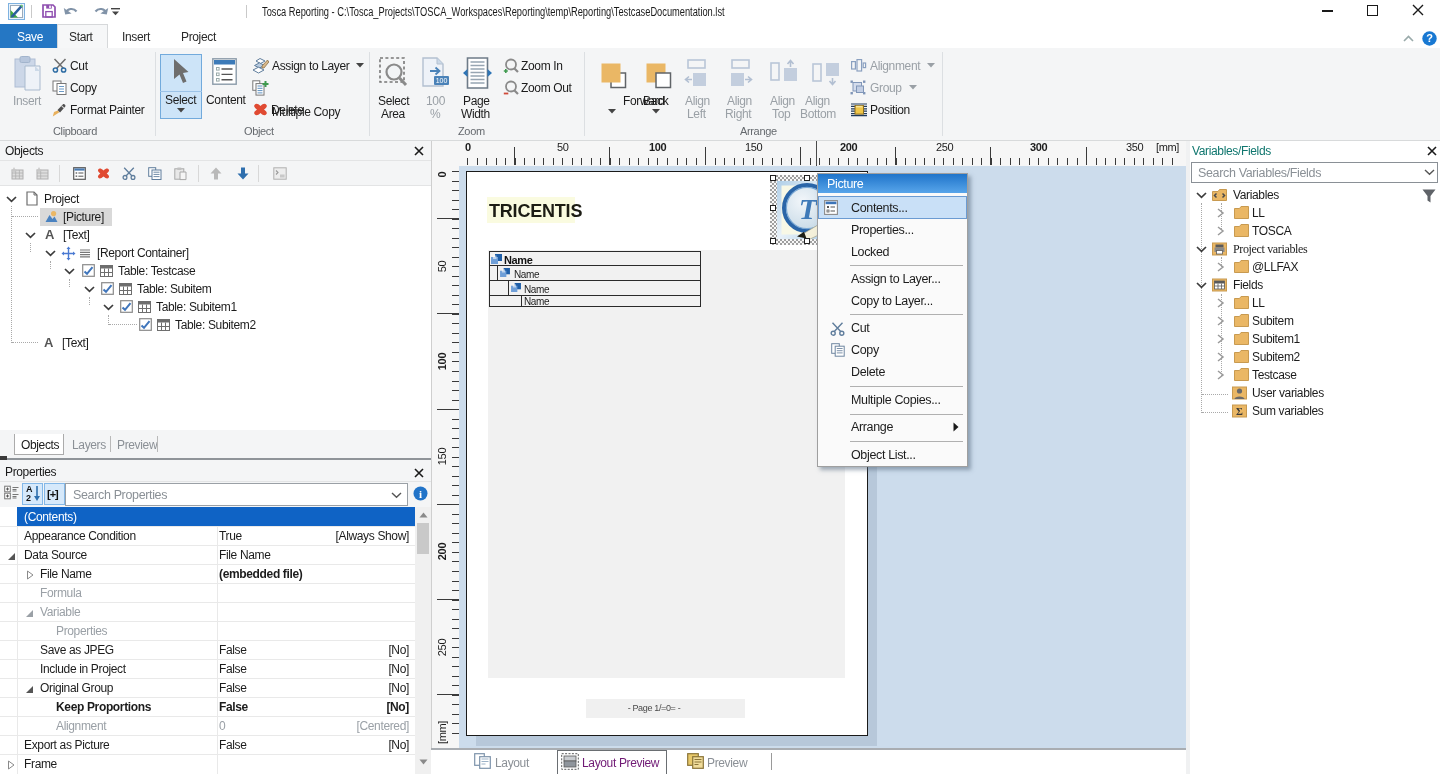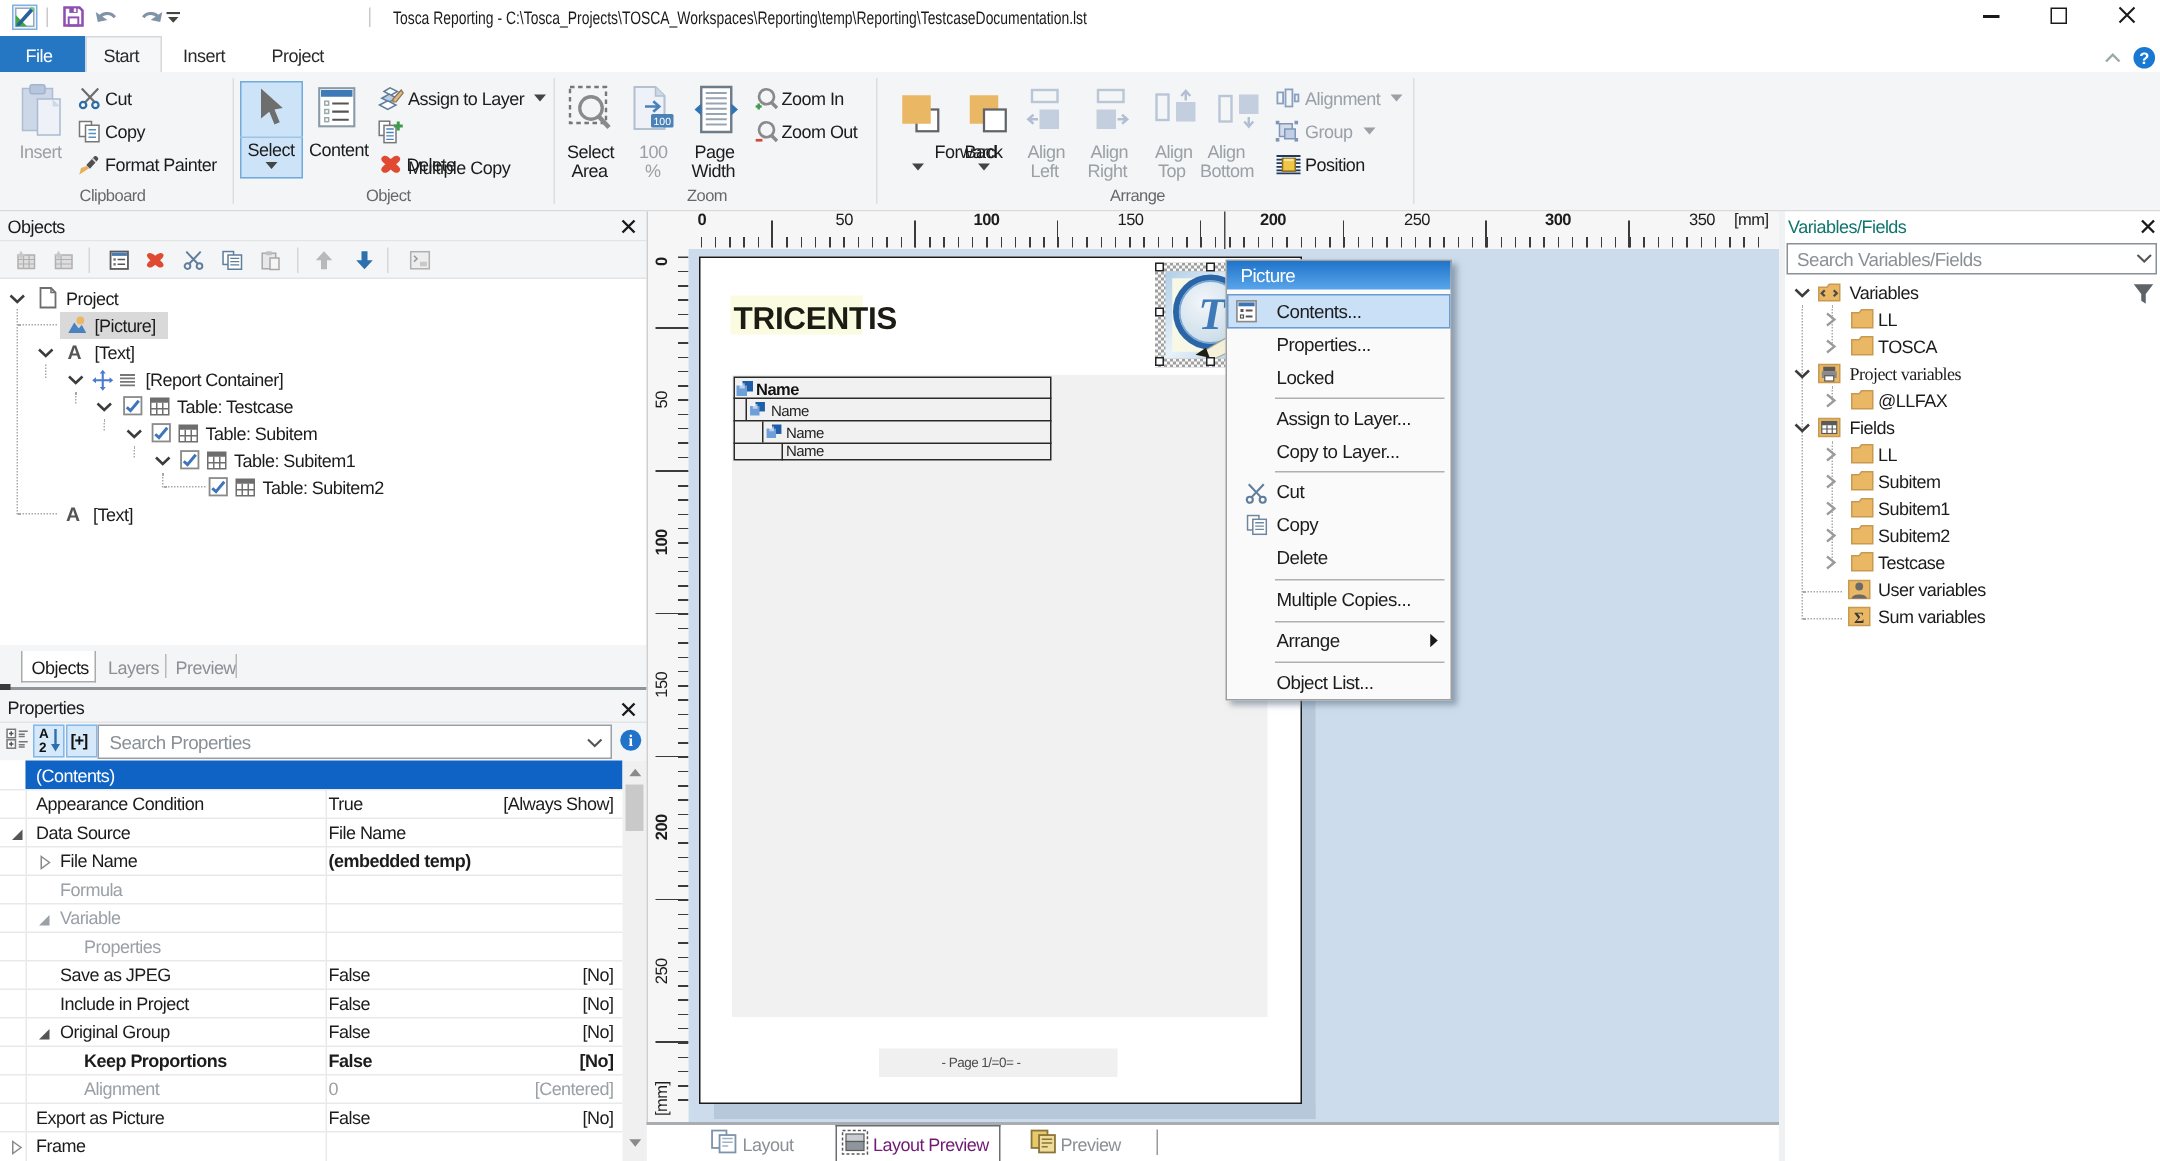--- a/index.html
+++ b/index.html
@@ -51,21 +51,21 @@
 <div class="t" style="left:262px;top:6px;font-size:12px;color:#1a1a1a;letter-spacing:0;transform:scaleX(0.773);transform-origin:0 50%;">Tosca Reporting - C:\Tosca_Projects\TOSCA_Workspaces\Reporting\temp\Reporting\TestcaseDocumentation.lst</div>
 
 <div class="a" style="left:1322px;top:10px;width:11px;height:2px;background:#1a1a1a;"></div>
 <div class="a" style="left:1367px;top:5px;width:9px;height:9px;border:1.5px solid #1a1a1a;"></div>
 <svg style="left:1412px;top:4px" width="12" height="12" viewBox="0 0 12 12">
  <path d="M1 1 L11 11 M11 1 L1 11" stroke="#1a1a1a" stroke-width="1.4"></path>
 </svg>
 
 <div class="a" style="left:0;top:24px;width:1440px;height:24px;background:#fff;"></div>
 <div class="a" style="left:0;top:24px;width:57px;height:24px;background:#2577c4;"></div>
-<div class="t" style="left:17px;top:31px;color:#fff;">File</div>
+<div class="t" style="left:17px;top:31px;color:#fff;">Save</div>
 <div class="a" style="left:57px;top:24px;width:51px;height:24px;background:#f6f7f8;border:1px solid #d6d8da;border-bottom:none;box-sizing:border-box;"></div>
 <div class="t" style="left:69px;top:31px;color:#2a2a2a;">Start</div>
 <div class="t" style="left:122px;top:31px;color:#2a2a2a;">Insert</div>
 <div class="t" style="left:181px;top:31px;color:#2a2a2a;">Project</div>
 
 <svg style="left:1403px;top:35px" width="11" height="7" viewBox="0 0 11 7">
  <path d="M1 6 L5.5 1.5 L10 6" fill="none" stroke="#9aa" stroke-width="1.6"></path>
 </svg>
 <svg style="left:1422px;top:31px" width="15" height="15" viewBox="0 0 15 15">
  <circle cx="7.5" cy="7.5" r="7.2" fill="#1878d2"></circle>
@@ -494,21 +494,21 @@
 <svg style="left:7px;top:552px" width="9" height="9" viewBox="0 0 9 9">
           <path d="M8 1 V8 H1 Z" fill="#555"></path>
         </svg>
 <div class="t" style="left:24px;top:549px;">Data Source</div>
 <div class="t" style="left:219px;top:549px;">File Name</div>
 
 <svg style="left:26px;top:570px" width="8" height="10" viewBox="0 0 8 10">
           <path d="M1.5 1 L7 5 L1.5 9 Z" fill="#fff" stroke="#8a8a8a"></path>
         </svg>
 <div class="t" style="left:40px;top:568px;">File Name</div>
-<div class="t" style="left:219px;top:568px;font-weight:bold;">(embedded temp)</div>
+<div class="t" style="left:219px;top:568px;font-weight:bold;">(embedded file)</div>
 
 <div class="t gray" style="left:40px;top:587px;">Formula</div>
 
 <svg style="left:25px;top:609px" width="9" height="9" viewBox="0 0 9 9">
           <path d="M8 1 V8 H1 Z" fill="#9aa0a6"></path>
         </svg>
 <div class="t gray" style="left:40px;top:606px;">Variable</div>
 
 <div class="t gray" style="left:56px;top:625px;">Properties</div>
 
@@ -589,21 +589,21 @@
 <div class="a" style="left:459px;top:166px;width:727px;height:584px;background:#ccdcec;"></div>
 
 <div class="a" style="left:868px;top:181px;width:9px;height:565px;background:#b7c8da;"></div>
 <div class="a" style="left:476px;top:736px;width:401px;height:10px;background:#b7c8da;"></div>
 
 <div class="a" style="left:466px;top:171px;width:402px;height:565px;background:#fff;border:1px solid #1a1a1a;box-sizing:border-box;"></div>
 
 <div class="a" style="left:488px;top:250px;width:357px;height:428px;background:#f1f1f1;"></div>
 
 <div class="a" style="left:487px;top:197px;width:88px;height:26px;background:#fafbe0;"></div>
-<div class="t" style="left:489px;top:202px;font-size:21px;font-weight:bold;color:#1c1c14;letter-spacing:-0.2px;">TRICENTIS</div>
+<div class="t" style="left:489px;top:202px;font-size:18px;font-weight:bold;color:#1c1c14;letter-spacing:-0.2px;">TRICENTIS</div>
 
 <div class="a" style="left:489px;top:251px;width:212px;height:56px;border:1px solid #2a2a2a;box-sizing:border-box;"></div>
 <div class="a" style="left:489px;top:265px;width:212px;height:1px;background:#2a2a2a;"></div>
 <div class="a" style="left:489px;top:280px;width:212px;height:1px;background:#2a2a2a;"></div>
 <div class="a" style="left:489px;top:295px;width:212px;height:1px;background:#2a2a2a;"></div>
 <div class="a" style="left:497px;top:266px;width:1px;height:14px;background:#2a2a2a;"></div>
 <div class="a" style="left:508px;top:281px;width:1px;height:14px;background:#2a2a2a;"></div>
 <div class="a" style="left:521px;top:296px;width:1px;height:11px;background:#2a2a2a;"></div>
 <svg style="left:491px;top:254px" width="11" height="10" viewBox="0 0 11 10">
         <rect x="4" y="0" width="7" height="7" fill="#1f5fa8"></rect>

